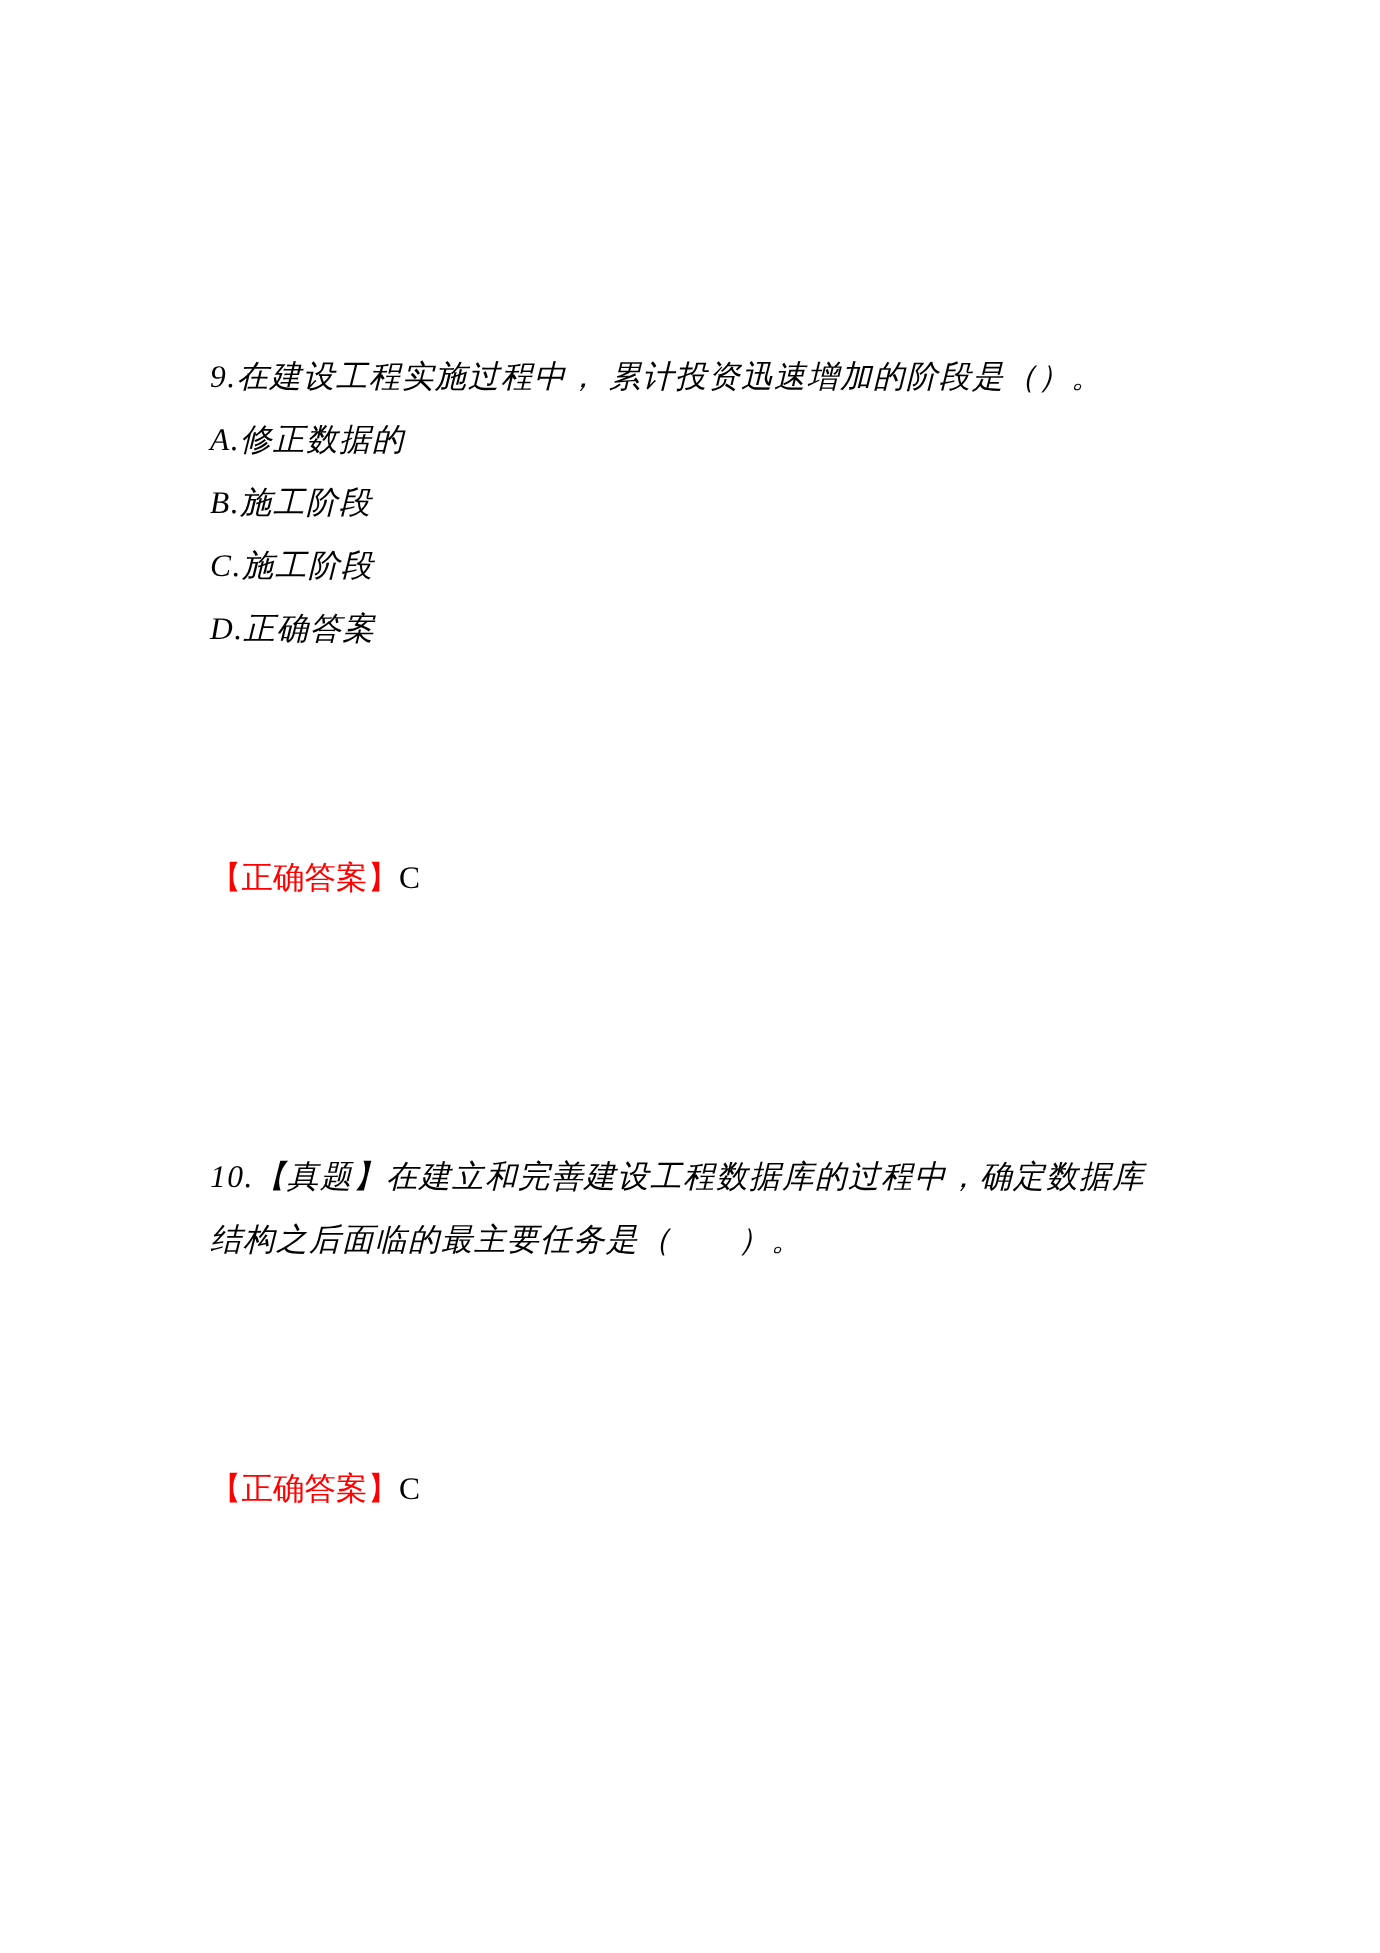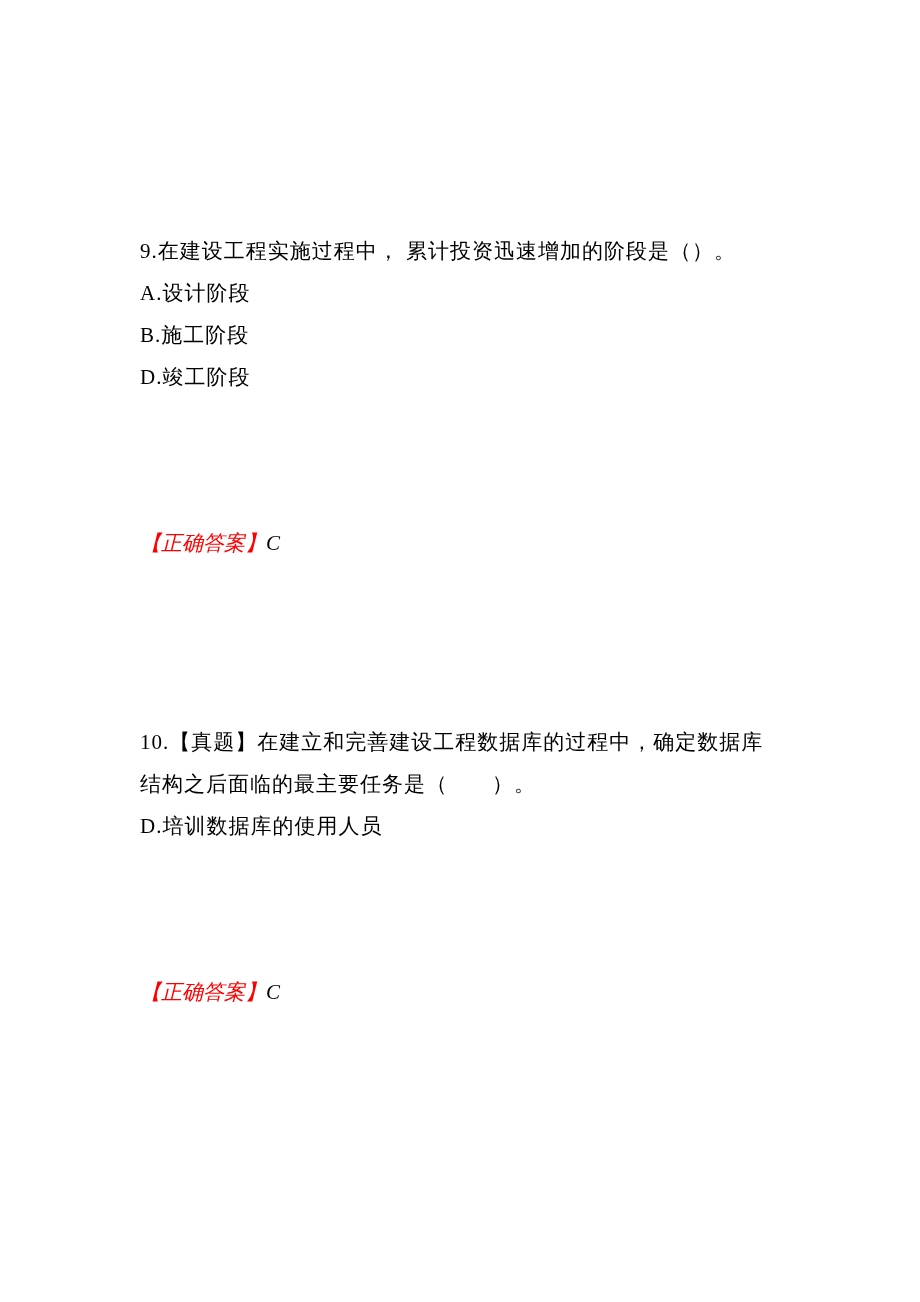--- a/index.html
+++ b/index.html
@@ -15,61 +15,61 @@
   }
   .page {
     padding: 230px 140px 0 140px; 
     box-sizing: border-box;
   }
   .block {
     margin-bottom: 2.0em;
   }
   .stem, .option {
     letter-spacing: 1px;
+    font-style: italic;
   }
   .gap {
     height: 5.5em;
   }
   .answer {
     margin-top: 0.4em;
-    font-style: italic;
   }
   .answer-label {
     color: #ff0000;
   }
   .answer-value {
     color: #000000;
     margin-left: 0;
   }
 </style>
 </head>
 <body>
 
 <div class="page">
 
   <div class="block">
     <div class="stem">
       <span>9.</span><span>在建设工程实施过程中， 累计投资迅速增加的阶段是（）。</span>
     </div>
-    <div class="option">A.设计阶段</div>
+    <div class="option">A.修正数据的</div>
     <div class="option">B.施工阶段</div>
-    <div class="option">D.竣工阶段</div>
+    <div class="option">C.施工阶段</div>
+    <div class="option">D.正确答案</div>
     <div class="gap"></div>
     <div class="answer">
       <span class="answer-label">【正确答案】</span><span class="answer-value">C</span>
     </div>
   </div>
 
   <div class="gap"></div>
 
   <div class="block">
     <div class="stem">
       <span>10.</span><span>【真题】在建立和完善建设工程数据库的过程中，确定数据库结构之后面临的最主要任务是（　　）。</span>
     </div>
-    <div class="option">D.培训数据库的使用人员</div>
     <div class="gap"></div>
     <div class="answer">
       <span class="answer-label">【正确答案】</span><span class="answer-value">C</span>
     </div>
   </div>
 
   <div class="gap"></div>
 
 </div>
 

